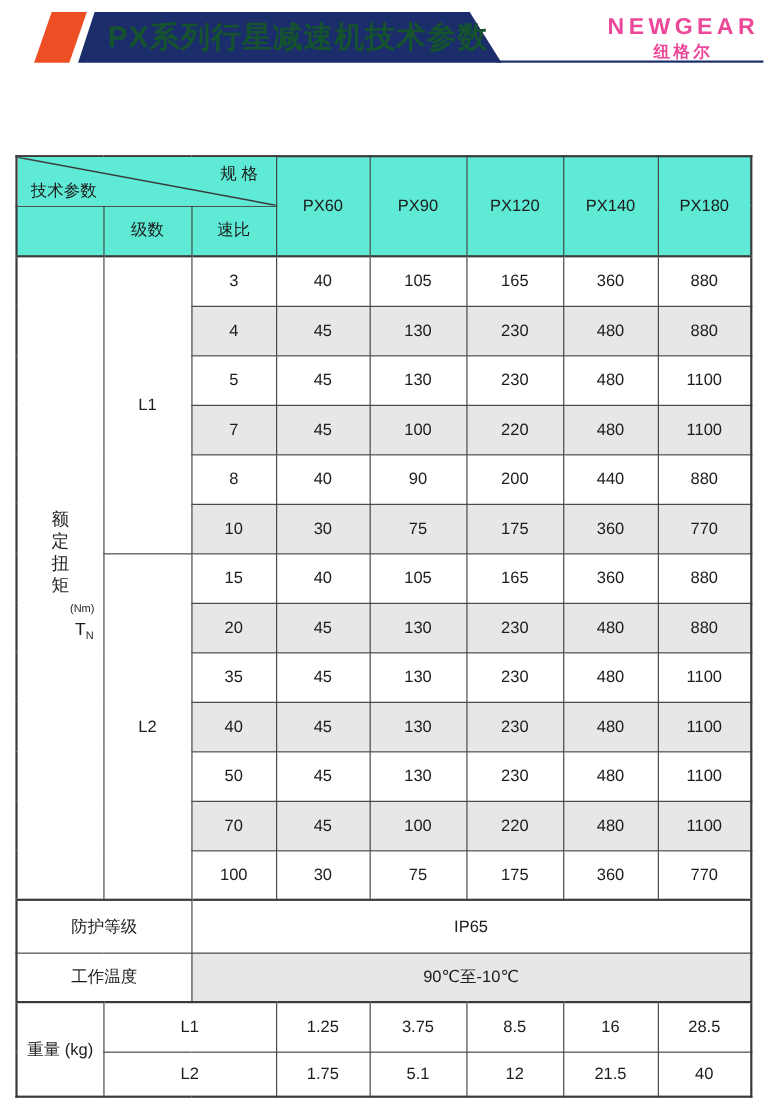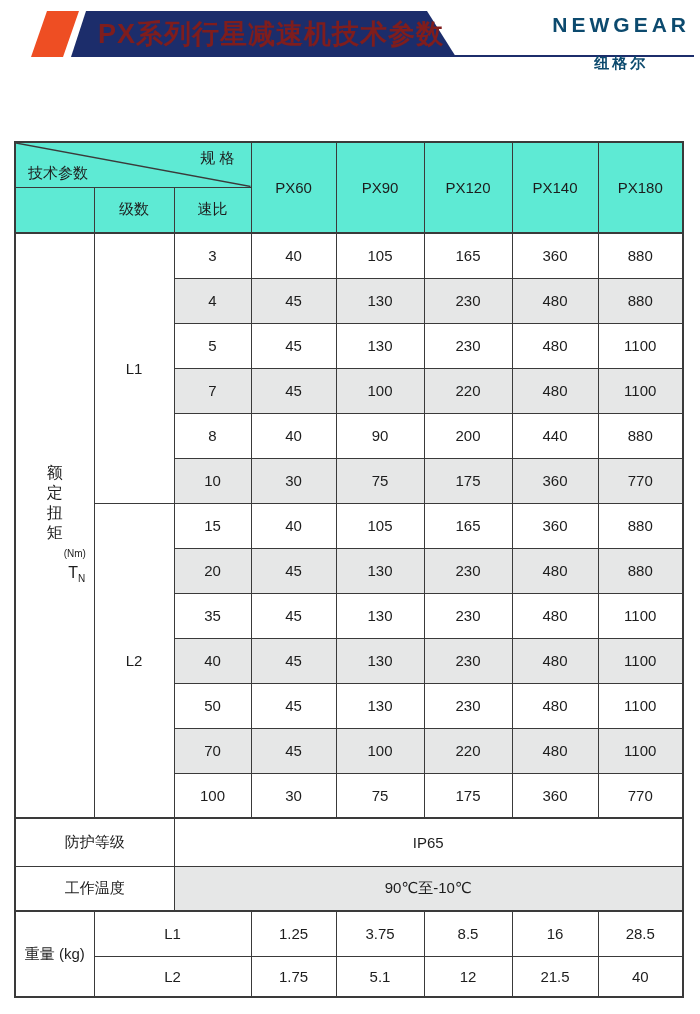--- a/index.html
+++ b/index.html
@@ -10,26 +10,26 @@
     position: relative;
     overflow: hidden;
   }
   .page { position: relative; width: 700px; height: 1014px; background: #fff; }
 
   
   .banner-svg { position: absolute; left: 0; top: 0; }
   .page-title {
     position: absolute; left: 88px; top: 11px; width: 366px; height: 46px;
     line-height: 46px; text-align: center;
-    color: #7f1d1d; font-size: 27px; font-weight: bold; letter-spacing: 1px;
+    color: #14532d; font-size: 27px; font-weight: bold; letter-spacing: 1px;
     white-space: nowrap;
   }
-  .brand { position: absolute; top: 13px; right: 10px; text-align: center; color: #0c4a6e; }
+  .brand { position: absolute; top: 13px; right: 10px; text-align: center; color: #ec4899; }
   .brand-name { font-size: 21px; font-weight: bold; letter-spacing: 4px; white-space: nowrap; }
-  .brand-cn { font-size: 15px; font-weight: bold; letter-spacing: 3px; margin-top: 17px; }
+  .brand-cn { font-size: 15px; font-weight: bold; letter-spacing: 3px; margin-top: 1px; }
 
   
   table.spec {
     position: absolute; left: 14px; top: 141px;
     width: 668px; border-collapse: collapse; table-layout: fixed;
     font-size: 15px; text-align: center;
     border: 2px solid #3a3a3a;
   }
   table.spec td { border: 1px solid #3a3a3a; padding: 0; vertical-align: middle; }
   thead td { background: #5eead4; }

